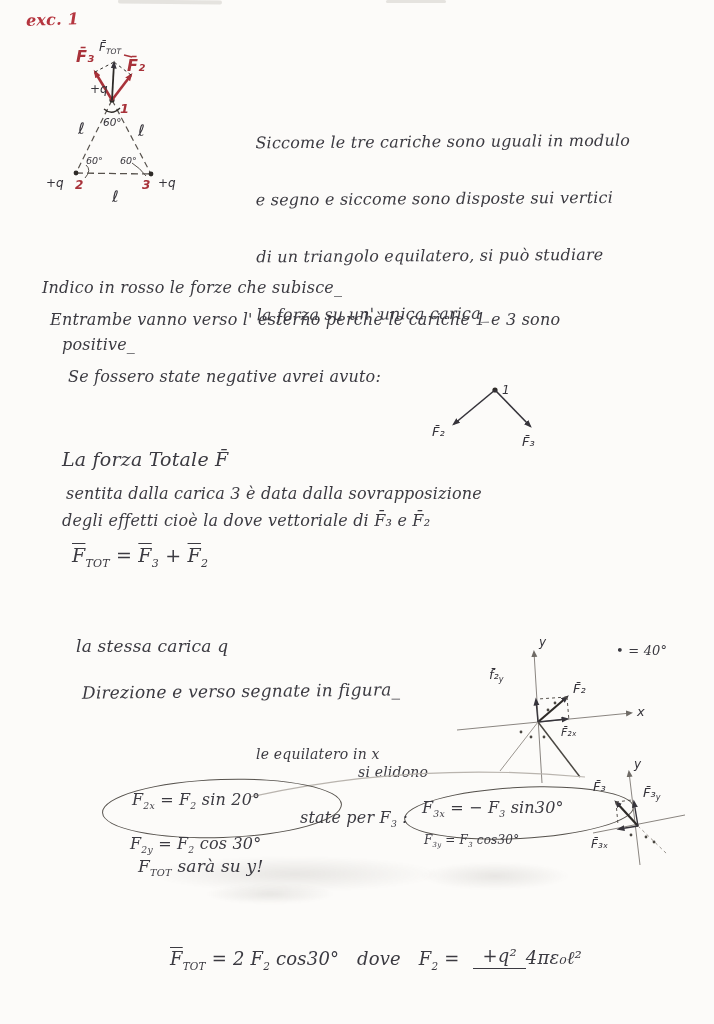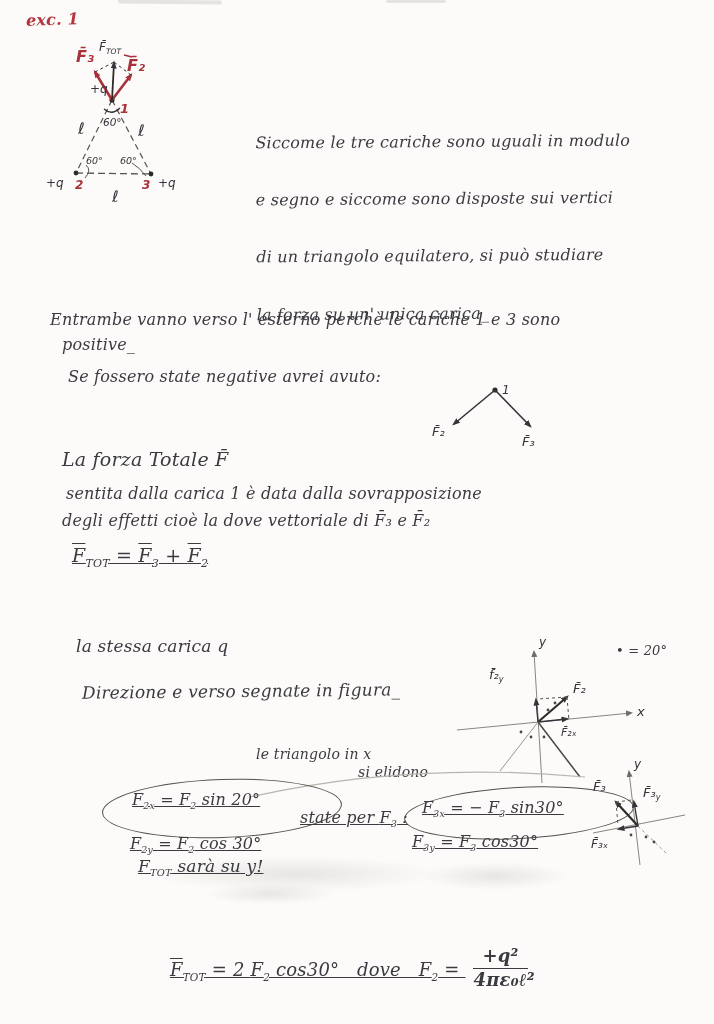--- a/index.html
+++ b/index.html
@@ -7,24 +7,24 @@
     position:relative;width:714px;height:1024px;margin:0 auto;
     background:#fcfbf9;overflow:hidden;
     font-family:"DejaVu Serif","Liberation Serif",serif;
   }
   .hw{
     position:absolute;font-style:italic;color:#3b3a41;
     white-space:pre;line-height:1.05;letter-spacing:.2px;
   }
   .red{color:#b5353f;}
   sub{font-size:.58em;line-height:0;}
-  .seg{white-space:pre;text-decoration:underline;}
+  .seg{white-space:pre;}
   .bar{text-decoration:overline;}
-  .frac{display:inline-flex;flex-direction:column;align-items:flex-start;
-        vertical-align:middle;line-height:1.15;margin-left:8px;transform:translateY(-2px);font-weight:bold;}
+  .frac{display:inline-flex;align-items:flex-end;
+        vertical-align:middle;line-height:1.15;margin-left:8px;transform:translateY(-2px);}
   .frac .num{border-bottom:1.8px solid #3b3a41;padding:0 9px 1px;}
   .frac .den{padding-top:1px;}
   .ellipse{position:absolute;border:1.7px solid #56524d;border-radius:50%;}
   svg{position:absolute;overflow:visible;}
   svg text{fill:#36343b;font-family:"DejaVu Sans","Liberation Sans",sans-serif;font-style:italic;}
   svg .tred{fill:#a8323a;font-weight:bold;}
   .smudge{position:absolute;background:radial-gradient(ellipse at center,rgba(95,90,84,.13),rgba(95,90,84,0) 70%);filter:blur(1px);}
   .paperline{position:absolute;background:#d9d6d1;border-radius:2px;opacity:.65;}
 </style>
 </head>
@@ -87,47 +87,48 @@
     <text x="138" y="177" font-size="12">+q</text>
   </svg>
 
   <div class="hw" style="left:256px;top:100px;font-size:16px;transform:rotate(-.4deg)">
     <div style="margin-bottom:7px">Siccome le tre cariche sono uguali in modulo</div>
     <div style="margin-bottom:7px">e segno e siccome sono disposte sui vertici</div>
     <div style="margin-bottom:7px">di un triangolo equilatero, si può studiare</div>
     <div>la forza su un' unica carica_</div>
   </div>
 
+  <div class="hw" style="left:42px;top:280px;font-size:16px">Indico in rosso le forze che subisce_</div>
   <div class="hw" style="left:50px;top:312px;font-size:16px">Entrambe vanno verso l' esterno perchè le cariche 1 e 3 sono</div>
   <div class="hw" style="left:62px;top:337px;font-size:16px">positive_</div>
   <div class="hw" style="left:68px;top:369px;font-size:16px">Se fossero state negative avrei avuto:</div>
 
   <svg style="left:415px;top:368px" width="140" height="85" viewBox="0 0 140 85">
     <defs>
       <marker id="ar-ink2" markerWidth="9" markerHeight="8" refX="5.5" refY="3" orient="auto" markerUnits="userSpaceOnUse">
         <path d="M0,0 L8,3 L0,6 Z" fill="#36343b"></path>
       </marker>
     </defs>
     <circle cx="80" cy="22" r="2.6" fill="#2e2b28"></circle>
     <text x="87" y="26" font-size="12">1</text>
     <line x1="80" y1="22" x2="39" y2="56" stroke="#36343b" stroke-width="1.6" marker-end="url(#ar-ink2)"></line>
     <line x1="80" y1="22" x2="115" y2="58" stroke="#36343b" stroke-width="1.6" marker-end="url(#ar-ink2)"></line>
     <text x="17" y="68" font-size="13">F̄₂</text>
     <text x="107" y="78" font-size="13">F̄₃</text>
   </svg>
 
   <div class="hw" style="left:62px;top:450px;font-size:19px">La forza Totale F̄</div>
-  <div class="hw" style="left:66px;top:486px;font-size:16px">sentita dalla carica 1 è data dalla sovrapposizione</div>
+  <div class="hw" style="left:66px;top:486px;font-size:16px">sentita dalla carica 3 è data dalla sovrapposizione</div>
   <div class="hw" style="left:62px;top:513px;font-size:16px">degli effetti cioè la dove vettoriale di F̄₃ e F̄₂</div>
   <div class="hw" style="left:72px;top:546px;font-size:19px"><span class="seg"><span class="bar">F</span><sub>TOT</sub></span><span class="seg"><span> = </span></span><span class="seg"><span class="bar">F</span><sub>3</sub></span><span class="seg"><span> + </span></span><span class="seg"><span class="bar">F</span><sub>2</sub></span></div>
 
   <div class="hw" style="left:76px;top:638px;font-size:17px">la stessa carica q</div>
   <div class="hw" style="left:82px;top:683px;font-size:17px;transform:rotate(-.6deg)">Direzione e verso segnate in figura_</div>
 
-  <div class="hw" style="left:616px;top:644px;font-size:13px">• = 20°</div>
+  <div class="hw" style="left:616px;top:644px;font-size:13px">• = 40°</div>
 
   <svg style="left:445px;top:633px" width="205" height="155" viewBox="0 0 205 155">
     <defs>
       <marker id="ar-ink3" markerWidth="9" markerHeight="8" refX="5.5" refY="3" orient="auto" markerUnits="userSpaceOnUse">
         <path d="M0,0 L8,3 L0,6 Z" fill="#36343b"></path>
       </marker>
       <marker id="ar-gray3" markerWidth="8" markerHeight="8" refX="5" refY="3" orient="auto" markerUnits="userSpaceOnUse">
         <path d="M0,0 L7,3 L0,6 Z" fill="#6f6b66"></path>
       </marker>
     </defs>
@@ -149,35 +150,35 @@
     <line x1="93" y1="89" x2="135" y2="144" stroke="#4a4742" stroke-width="1.5"></line>
     <line x1="93" y1="89" x2="55" y2="138" stroke="#9a958f" stroke-width="1"></line>
 
     <circle cx="103" cy="77" r="1.4" fill="#4a4742"></circle>
     <circle cx="110" cy="70" r="1.4" fill="#4a4742"></circle>
     <circle cx="76" cy="99" r="1.4" fill="#4a4742"></circle>
     <circle cx="86" cy="104" r="1.4" fill="#4a4742"></circle>
     <circle cx="99" cy="104" r="1.4" fill="#4a4742"></circle>
   </svg>
 
-  <div class="hw" style="left:256px;top:747px;font-size:14px">le triangolo in x</div>
+  <div class="hw" style="left:256px;top:747px;font-size:14px">le equilatero in x</div>
   <div class="hw" style="left:358px;top:765px;font-size:14px">si elidono</div>
 
   <svg style="left:230px;top:755px" width="370" height="50" viewBox="0 0 370 50">
     <path d="M 20,42 Q 180,6 355,22" fill="none" stroke="#b9b4ae" stroke-width="1.2"></path>
   </svg>
 
   <div class="ellipse" style="left:102px;top:779px;width:238px;height:57px;transform:rotate(-2deg)"></div>
   <div class="ellipse" style="left:404px;top:787px;width:228px;height:50px;transform:rotate(-3deg)"></div>
 
   <div class="hw" style="left:132px;top:792px;font-size:16px"><span class="seg"><span>F</span><sub>2x</sub></span><span class="seg"><span> = </span></span><span class="seg"><span>F</span><sub>2</sub></span><span class="seg"><span> sin 20°</span></span></div>
   <div class="hw" style="left:130px;top:836px;font-size:16px"><span class="seg"><span>F</span><sub>2y</sub></span><span class="seg"><span> = </span></span><span class="seg"><span>F</span><sub>2</sub></span><span class="seg"><span> cos 30°</span></span></div>
   <div class="hw" style="left:300px;top:810px;font-size:16px"><span class="seg"><span>state per </span></span><span class="seg"><span>F</span><sub>3</sub></span><span class="seg"><span> :</span></span></div>
   <div class="hw" style="left:422px;top:800px;font-size:16px"><span class="seg"><span>F</span><sub>3x</sub></span><span class="seg"><span> = − </span></span><span class="seg"><span>F</span><sub>3</sub></span><span class="seg"><span> sin30°</span></span></div>
-  <div class="hw" style="left:412px;top:834px;font-size:16px"><span class="seg"><span>F</span><sub>3y</sub></span><span class="seg"><span> = </span></span><span class="seg"><span>F</span><sub>3</sub></span><span class="seg"><span> cos30°</span></span></div>
+  <div class="hw" style="left:424px;top:834px;font-size:12px"><span class="seg"><span>F</span><sub>3y</sub></span><span class="seg"><span> = </span></span><span class="seg"><span>F</span><sub>3</sub></span><span class="seg"><span> cos30°</span></span></div>
 
   <svg style="left:575px;top:755px" width="140" height="140" viewBox="0 0 140 140">
     <defs>
       <marker id="ar-ink4" markerWidth="9" markerHeight="8" refX="5.5" refY="3" orient="auto" markerUnits="userSpaceOnUse">
         <path d="M0,0 L8,3 L0,6 Z" fill="#36343b"></path>
       </marker>
       <marker id="ar-gray4" markerWidth="8" markerHeight="8" refX="5" refY="3" orient="auto" markerUnits="userSpaceOnUse">
         <path d="M0,0 L7,3 L0,6 Z" fill="#6f6b66"></path>
       </marker>
     </defs>

